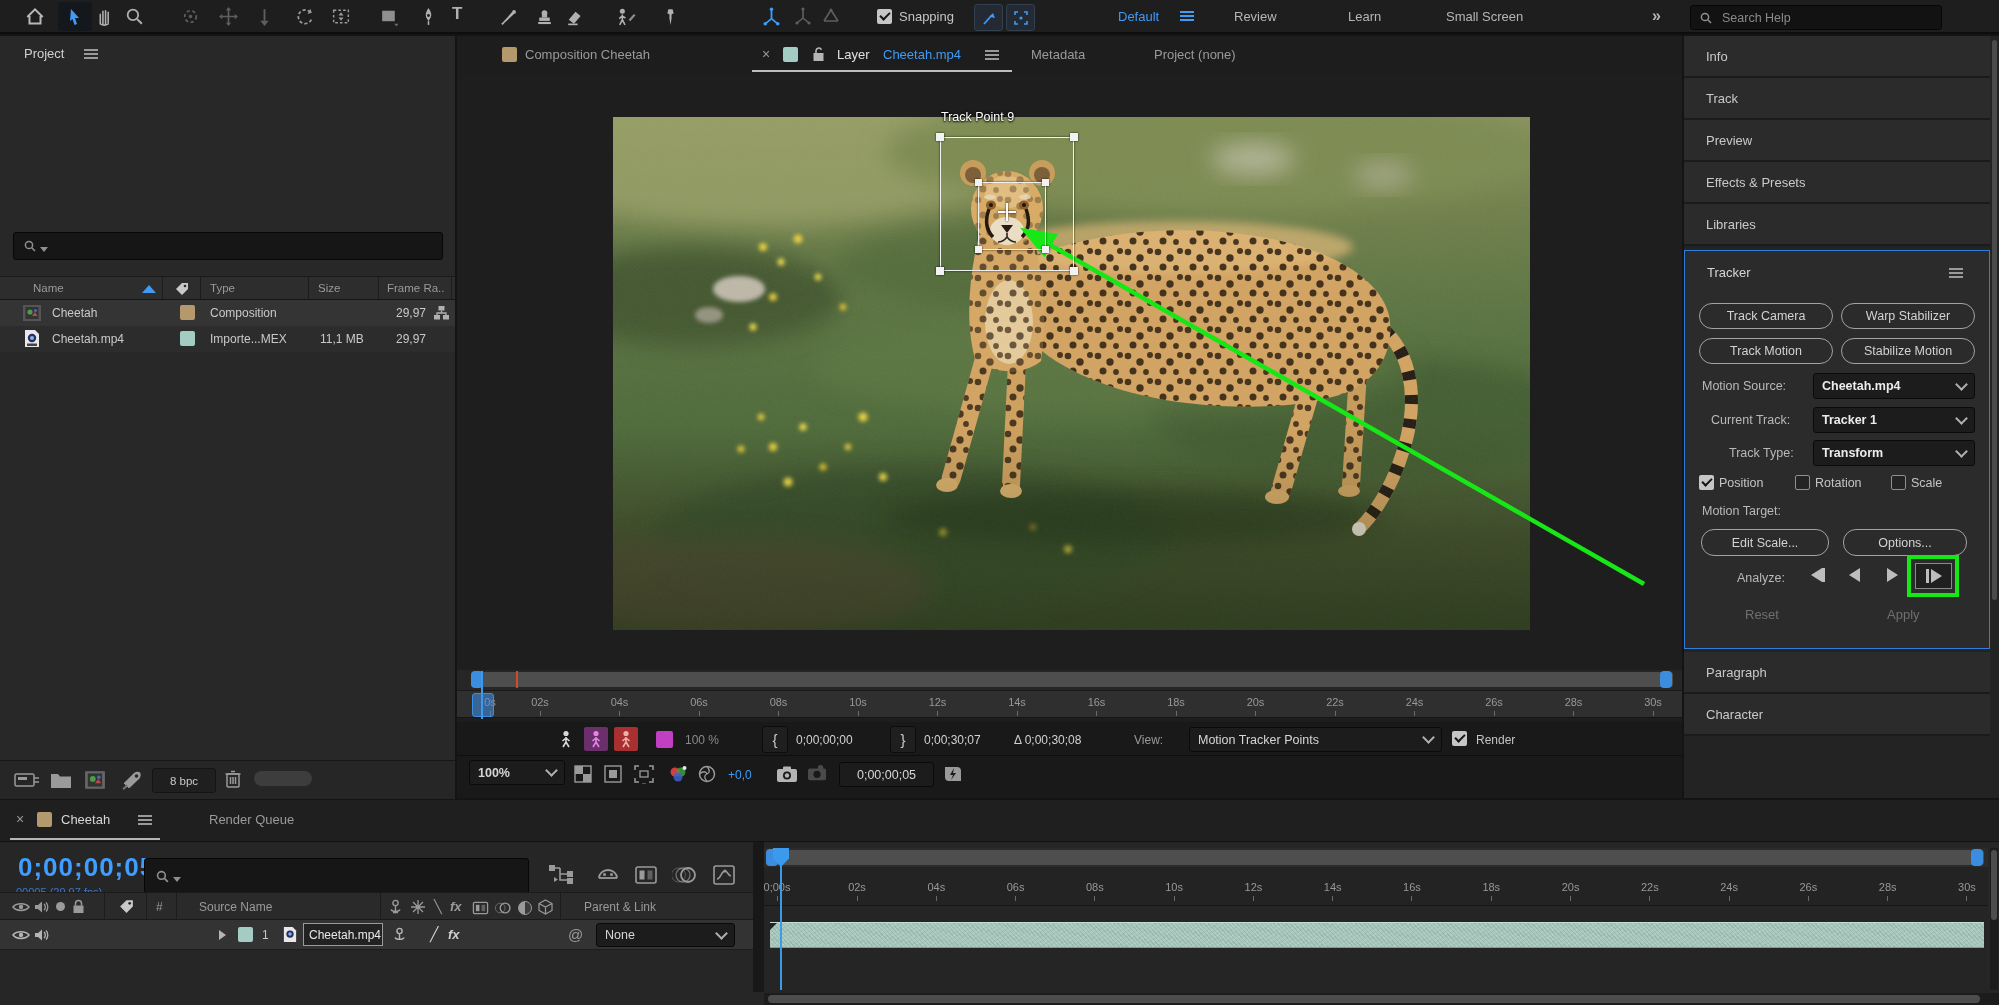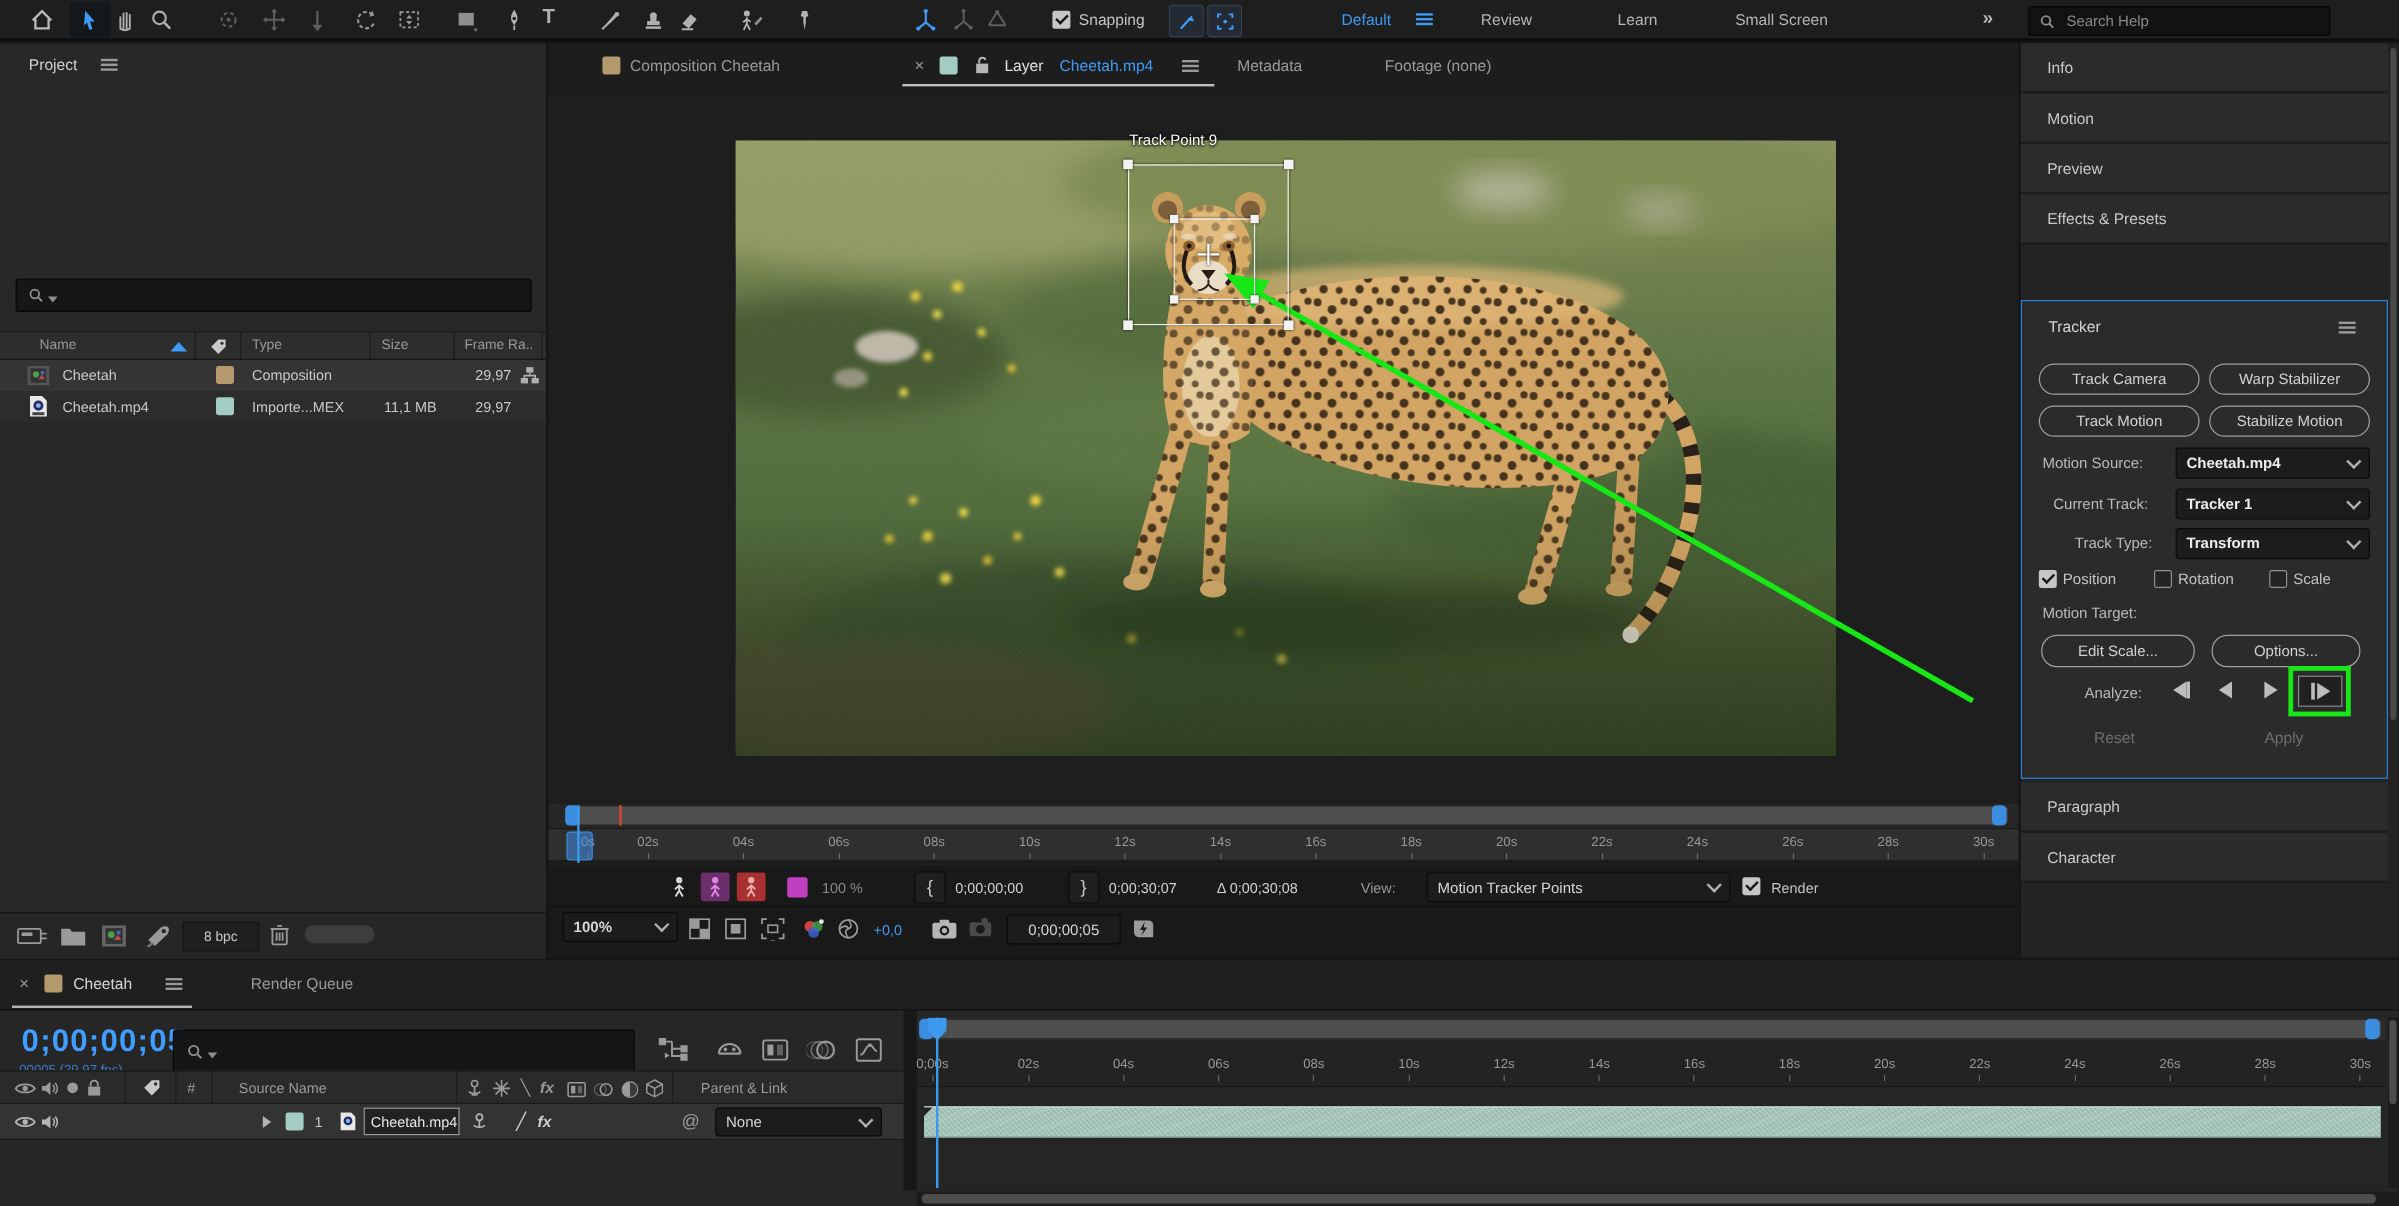--- a/index.html
+++ b/index.html
@@ -300,21 +300,21 @@
       <div class="abs sw" style="left:326px;top:11px;background:#a3cdc3"></div>
       <svg class="abs ic" width="13" height="16" viewBox="0 0 13 16" style="left:355px;top:10px">
           <rect x="1.5" y="7" width="10" height="8" fill="#b5b5b5"></rect>
           <path d="M4,7 V4.5 a2.8,2.8 0 0,1 5.4,-0.6" fill="none" stroke="#b5b5b5" stroke-width="1.6"></path>
         </svg>
       <span class="abs txt t13" style="left:380px;top:11px;color:#e0e0e0">Layer</span>
       <span class="abs txt t13 blue" style="left:426px;top:11px">Cheetah.mp4</span>
       <div class="abs ham" style="left:528px;top:14px"></div>
       <div class="abs" style="left:295px;top:34px;width:260px;height:2px;background:#bdbdbd"></div>
       <span class="abs txt t13 dim" style="left:574px;top:11px">Metadata</span>
-      <span class="abs txt t13 dim" style="left:697px;top:11px">Footage (none)</span>
+      <span class="abs txt t13 dim" style="left:697px;top:11px">Project (none)</span>
     </div>
 
     <div class="abs" style="left:0;top:38px;width:1225px;height:596px;background:#1e1e1e">
 
       <svg class="abs" style="left:156px;top:43px" width="917" height="513" viewBox="0 0 917 513">
         <defs>
           <linearGradient id="g1" x1="0" y1="0" x2="0" y2="1">
             <stop offset="0" stop-color="#89925c"></stop>
               <stop offset="0.18" stop-color="#6f7f4a"></stop>
               <stop offset="0.38" stop-color="#5a7340"></stop>
@@ -595,27 +595,30 @@
     </div>
   </div>
 
   <div class="abs" style="left:1684px;top:36px;width:360px;height:762px;background:#232323">
     <div class="abs" style="left:0;top:0;width:306px">
 
     <div class="side-row">
           <span>Info</span>
         </div>
         <div class="side-row">
-          <span>Motion</span>
+          <span>Track</span>
         </div>
         <div class="side-row">
           <span>Preview</span>
         </div>
         <div class="side-row">
           <span>Effects &amp; Presets</span>
+        </div>
+        <div class="side-row">
+          <span>Libraries</span>
         </div>
       </div>
 
     <div class="abs" style="left:0;top:214px;width:306px;height:399px;background:#2b2b2b;border:1px solid #2f7edb;box-sizing:border-box">
       <span class="abs txt t13" style="left:22px;top:14px;color:#d6d6d6">Tracker</span>
       <div class="abs ham" style="left:264px;top:17px"></div>
       <div class="abs pill" style="left:14px;top:52px;width:134px;height:26px">
           <span>Track Camera</span>
         </div>
       <div class="abs pill" style="left:156px;top:52px;width:134px;height:26px">

